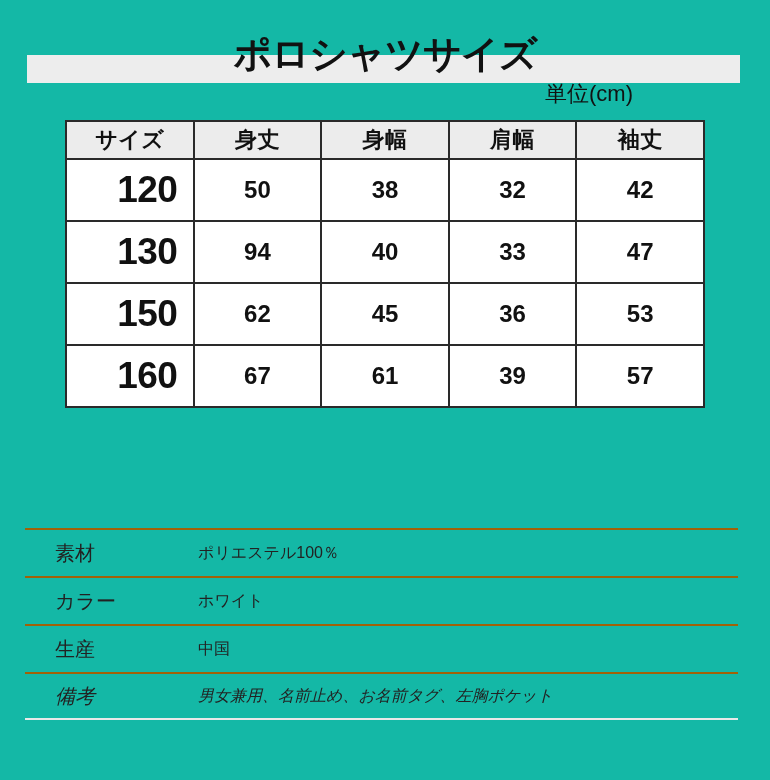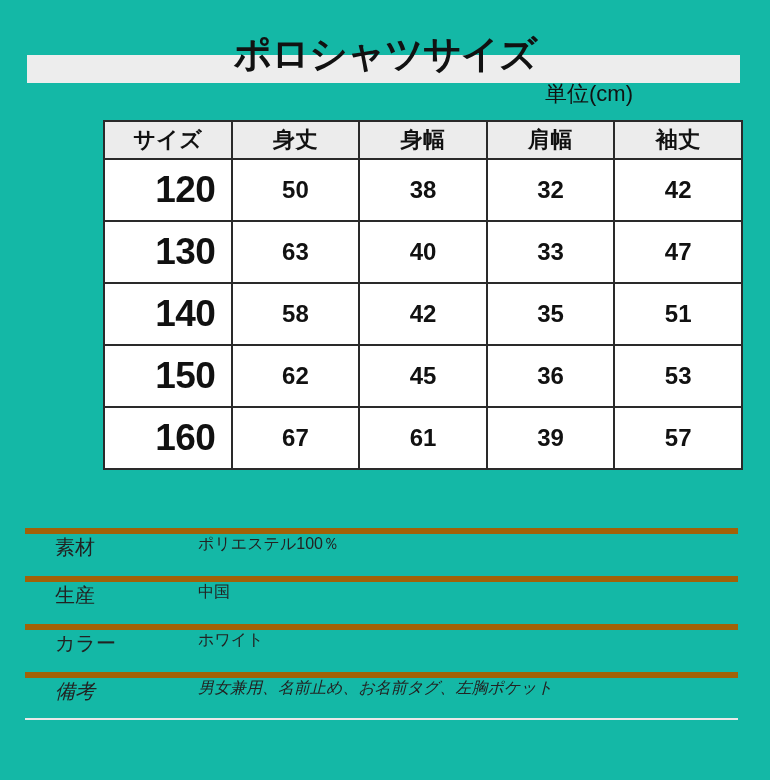--- a/index.html
+++ b/index.html
@@ -30,41 +30,40 @@
     font-size:22px; font-weight:normal; letter-spacing:0;
     color:#111111;
     margin-top:22px;
   }
 
   
   table.size-table {
     position:absolute; left:65px; top:120px; width:640px;
     border-collapse:collapse; table-layout:fixed;
     text-align:center;
-    margin-left:38px;
   }
   .size-table th {
     height:38px; background:#ececec;
     border:2px solid #2a2a2a;
     font-size:22px; font-weight:bold; color:#111111;
     letter-spacing:0.5px;
   }
   .size-table td {
     height:62px; background:#ffffff;
     border:2px solid #2a2a2a;
     font-size:24px; font-weight:bold; color:#111111;
   }
   .size-table td.size-cell { font-size:37px; letter-spacing:-0.5px;padding-left:35px; }
 
   
   .specs-list { position:absolute; left:25px; top:528px; width:713px; }
   .spec-row {
-    display:flex; 
+    display:flex; align-items:center;
     height:48px;
-    border-top:6px solid #a16207;
+    border-top:2px solid #a16207;
   }
   .spec-row:last-child { border-bottom:2px solid #e9e9e9;font-style:italic; }
   .spec-label {
     width:173px; padding-left:30px;
     font-size:20px; color:#222222;
     flex:none;
   }
   .spec-value {
     font-size:16px; color:#222222;
     flex:1;
@@ -94,31 +93,24 @@
     <tbody>
       <tr>
         <td class="size-cell">120</td>
         <td>50</td>
         <td>38</td>
         <td>32</td>
         <td>42</td>
       </tr>
       <tr>
         <td class="size-cell">130</td>
-        <td>63</td>
+        <td>94</td>
         <td>40</td>
         <td>33</td>
         <td>47</td>
-      </tr>
-      <tr>
-        <td class="size-cell">140</td>
-        <td>58</td>
-        <td>42</td>
-        <td>35</td>
-        <td>51</td>
       </tr>
       <tr>
         <td class="size-cell">150</td>
         <td>62</td>
         <td>45</td>
         <td>36</td>
         <td>53</td>
       </tr>
       <tr>
         <td class="size-cell">160</td>
@@ -129,26 +121,26 @@
       </tr>
     </tbody>
   </table>
 
   <div class="specs-list">
     <div class="spec-row">
       <div class="spec-label">素材</div>
       <div class="spec-value">ポリエステル100％</div>
     </div>
     <div class="spec-row">
+      <div class="spec-label">カラー</div>
+      <div class="spec-value">ホワイト</div>
+    </div>
+    <div class="spec-row">
       <div class="spec-label">生産</div>
       <div class="spec-value">中国</div>
-    </div>
-    <div class="spec-row">
-      <div class="spec-label">カラー</div>
-      <div class="spec-value">ホワイト</div>
     </div>
     <div class="spec-row">
       <div class="spec-label">備考</div>
       <div class="spec-value">男女兼用、名前止め、お名前タグ、左胸ポケット</div>
     </div>
   </div>
 
 </div>
 
 </body></html>

